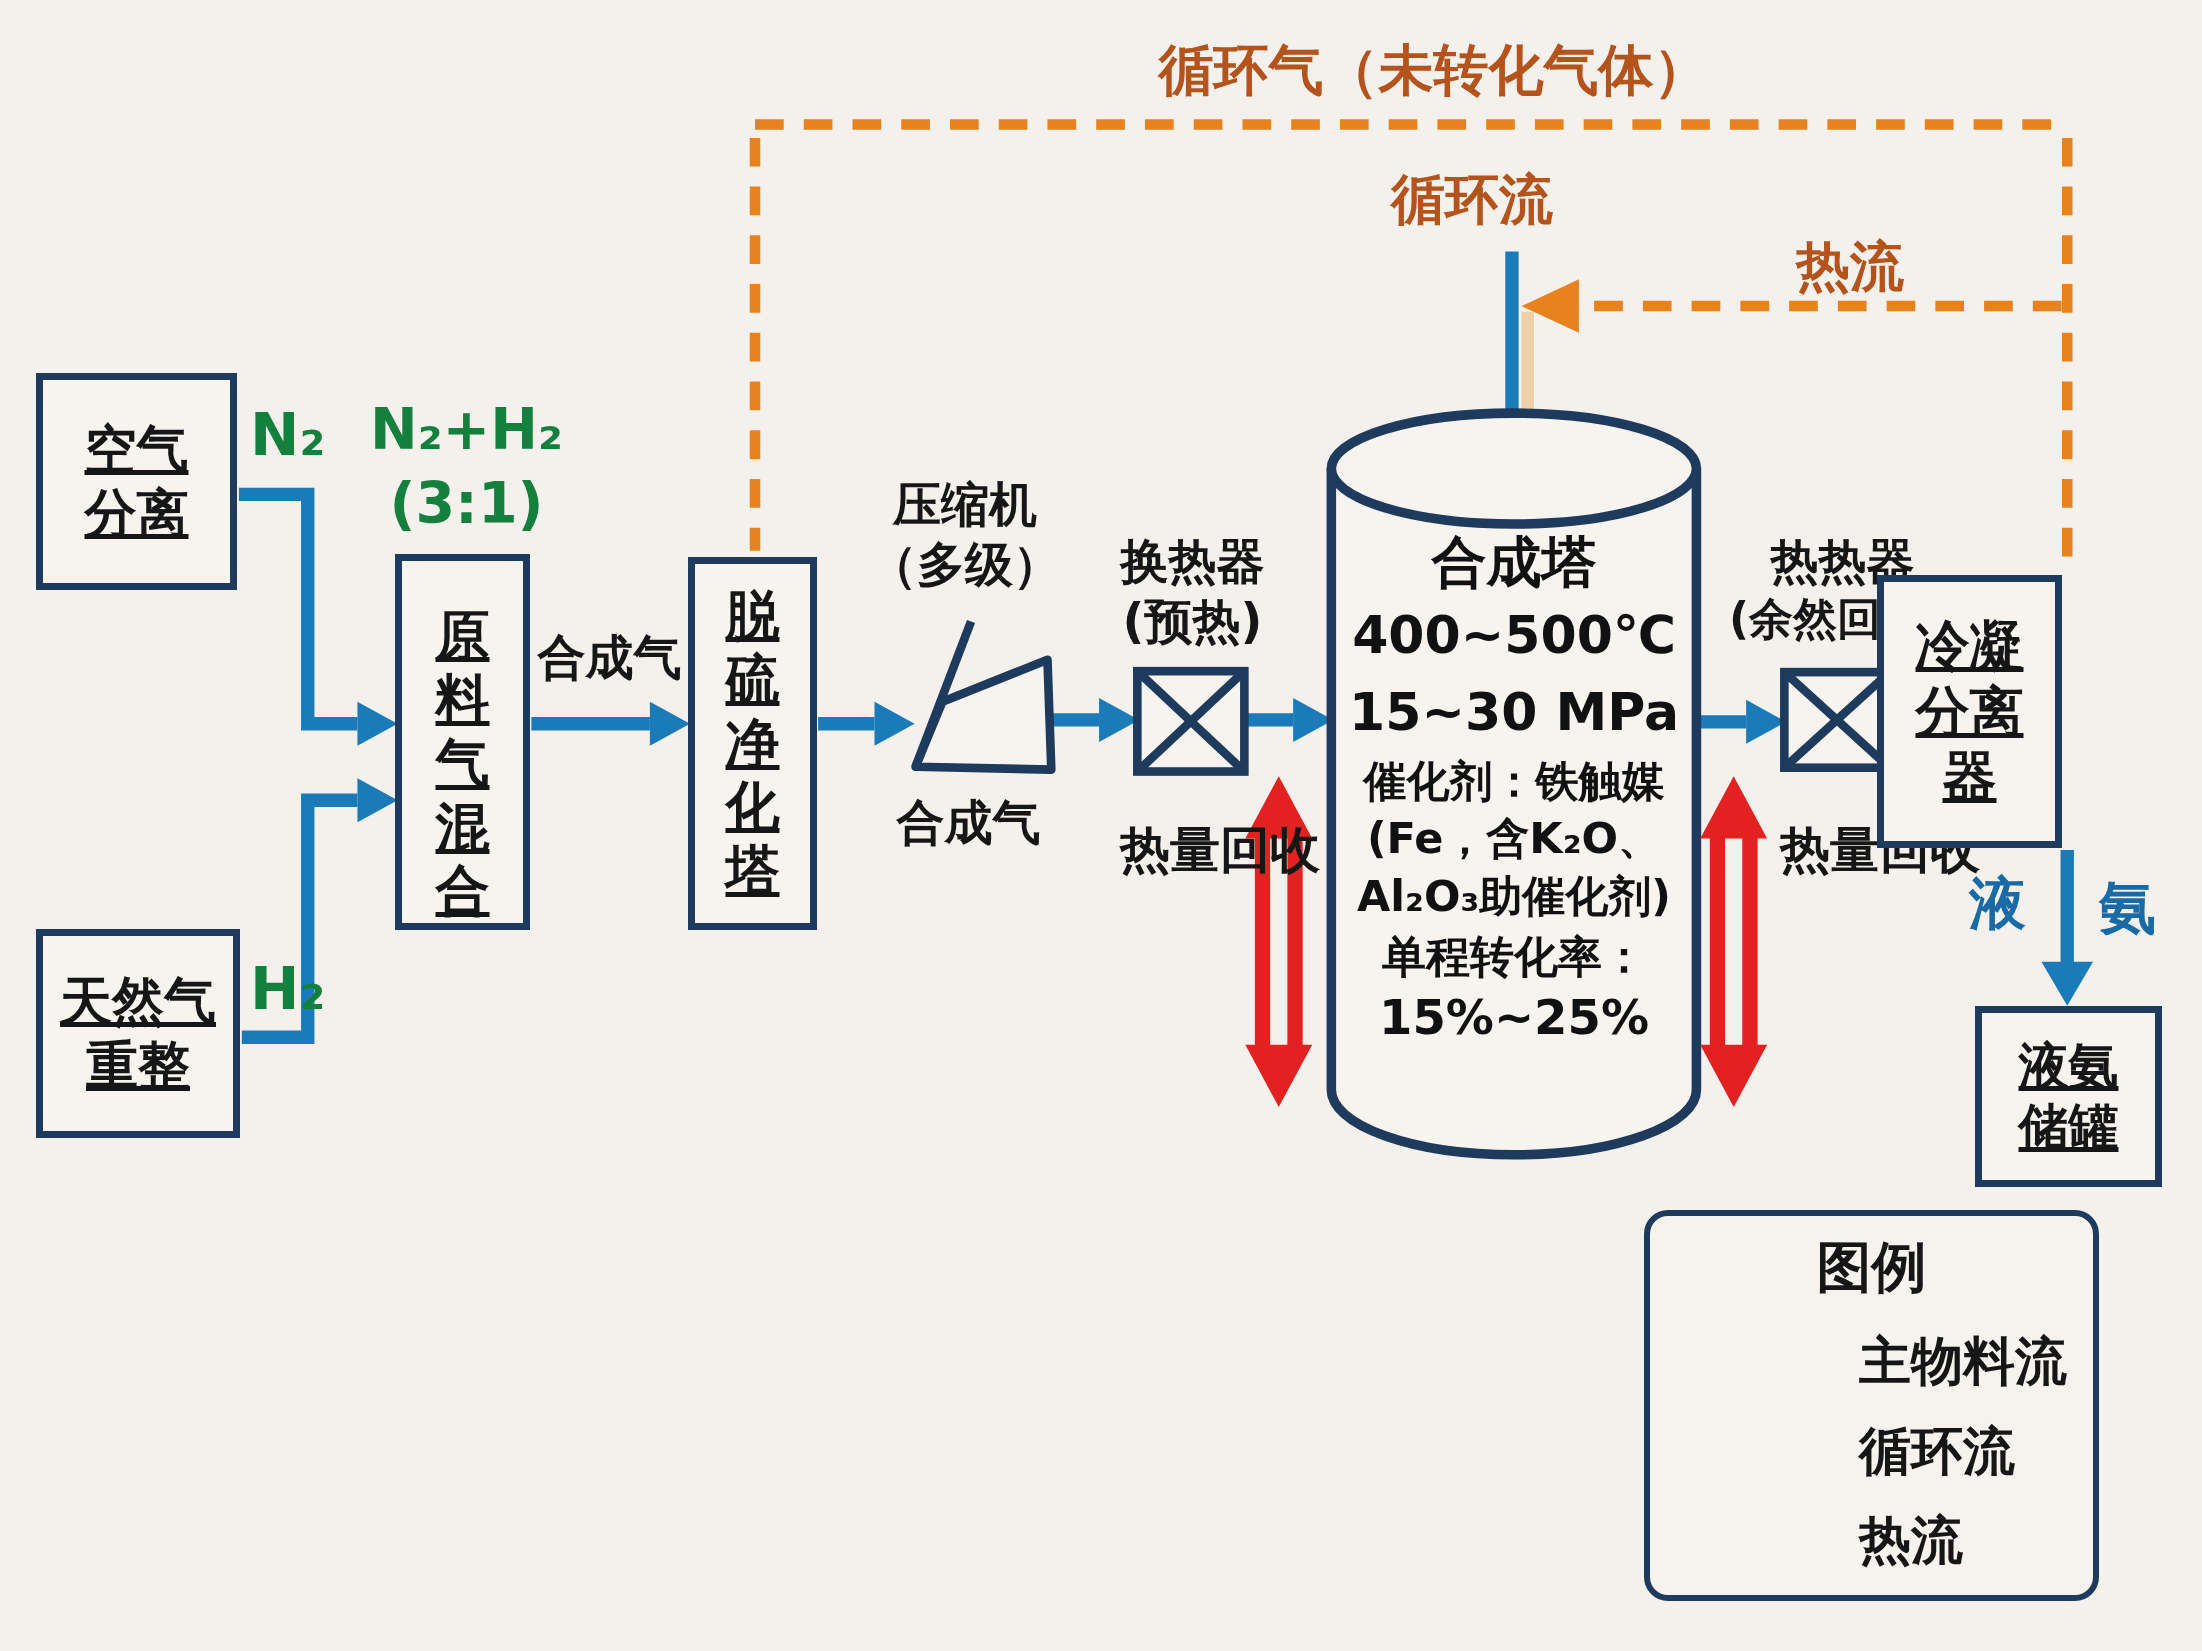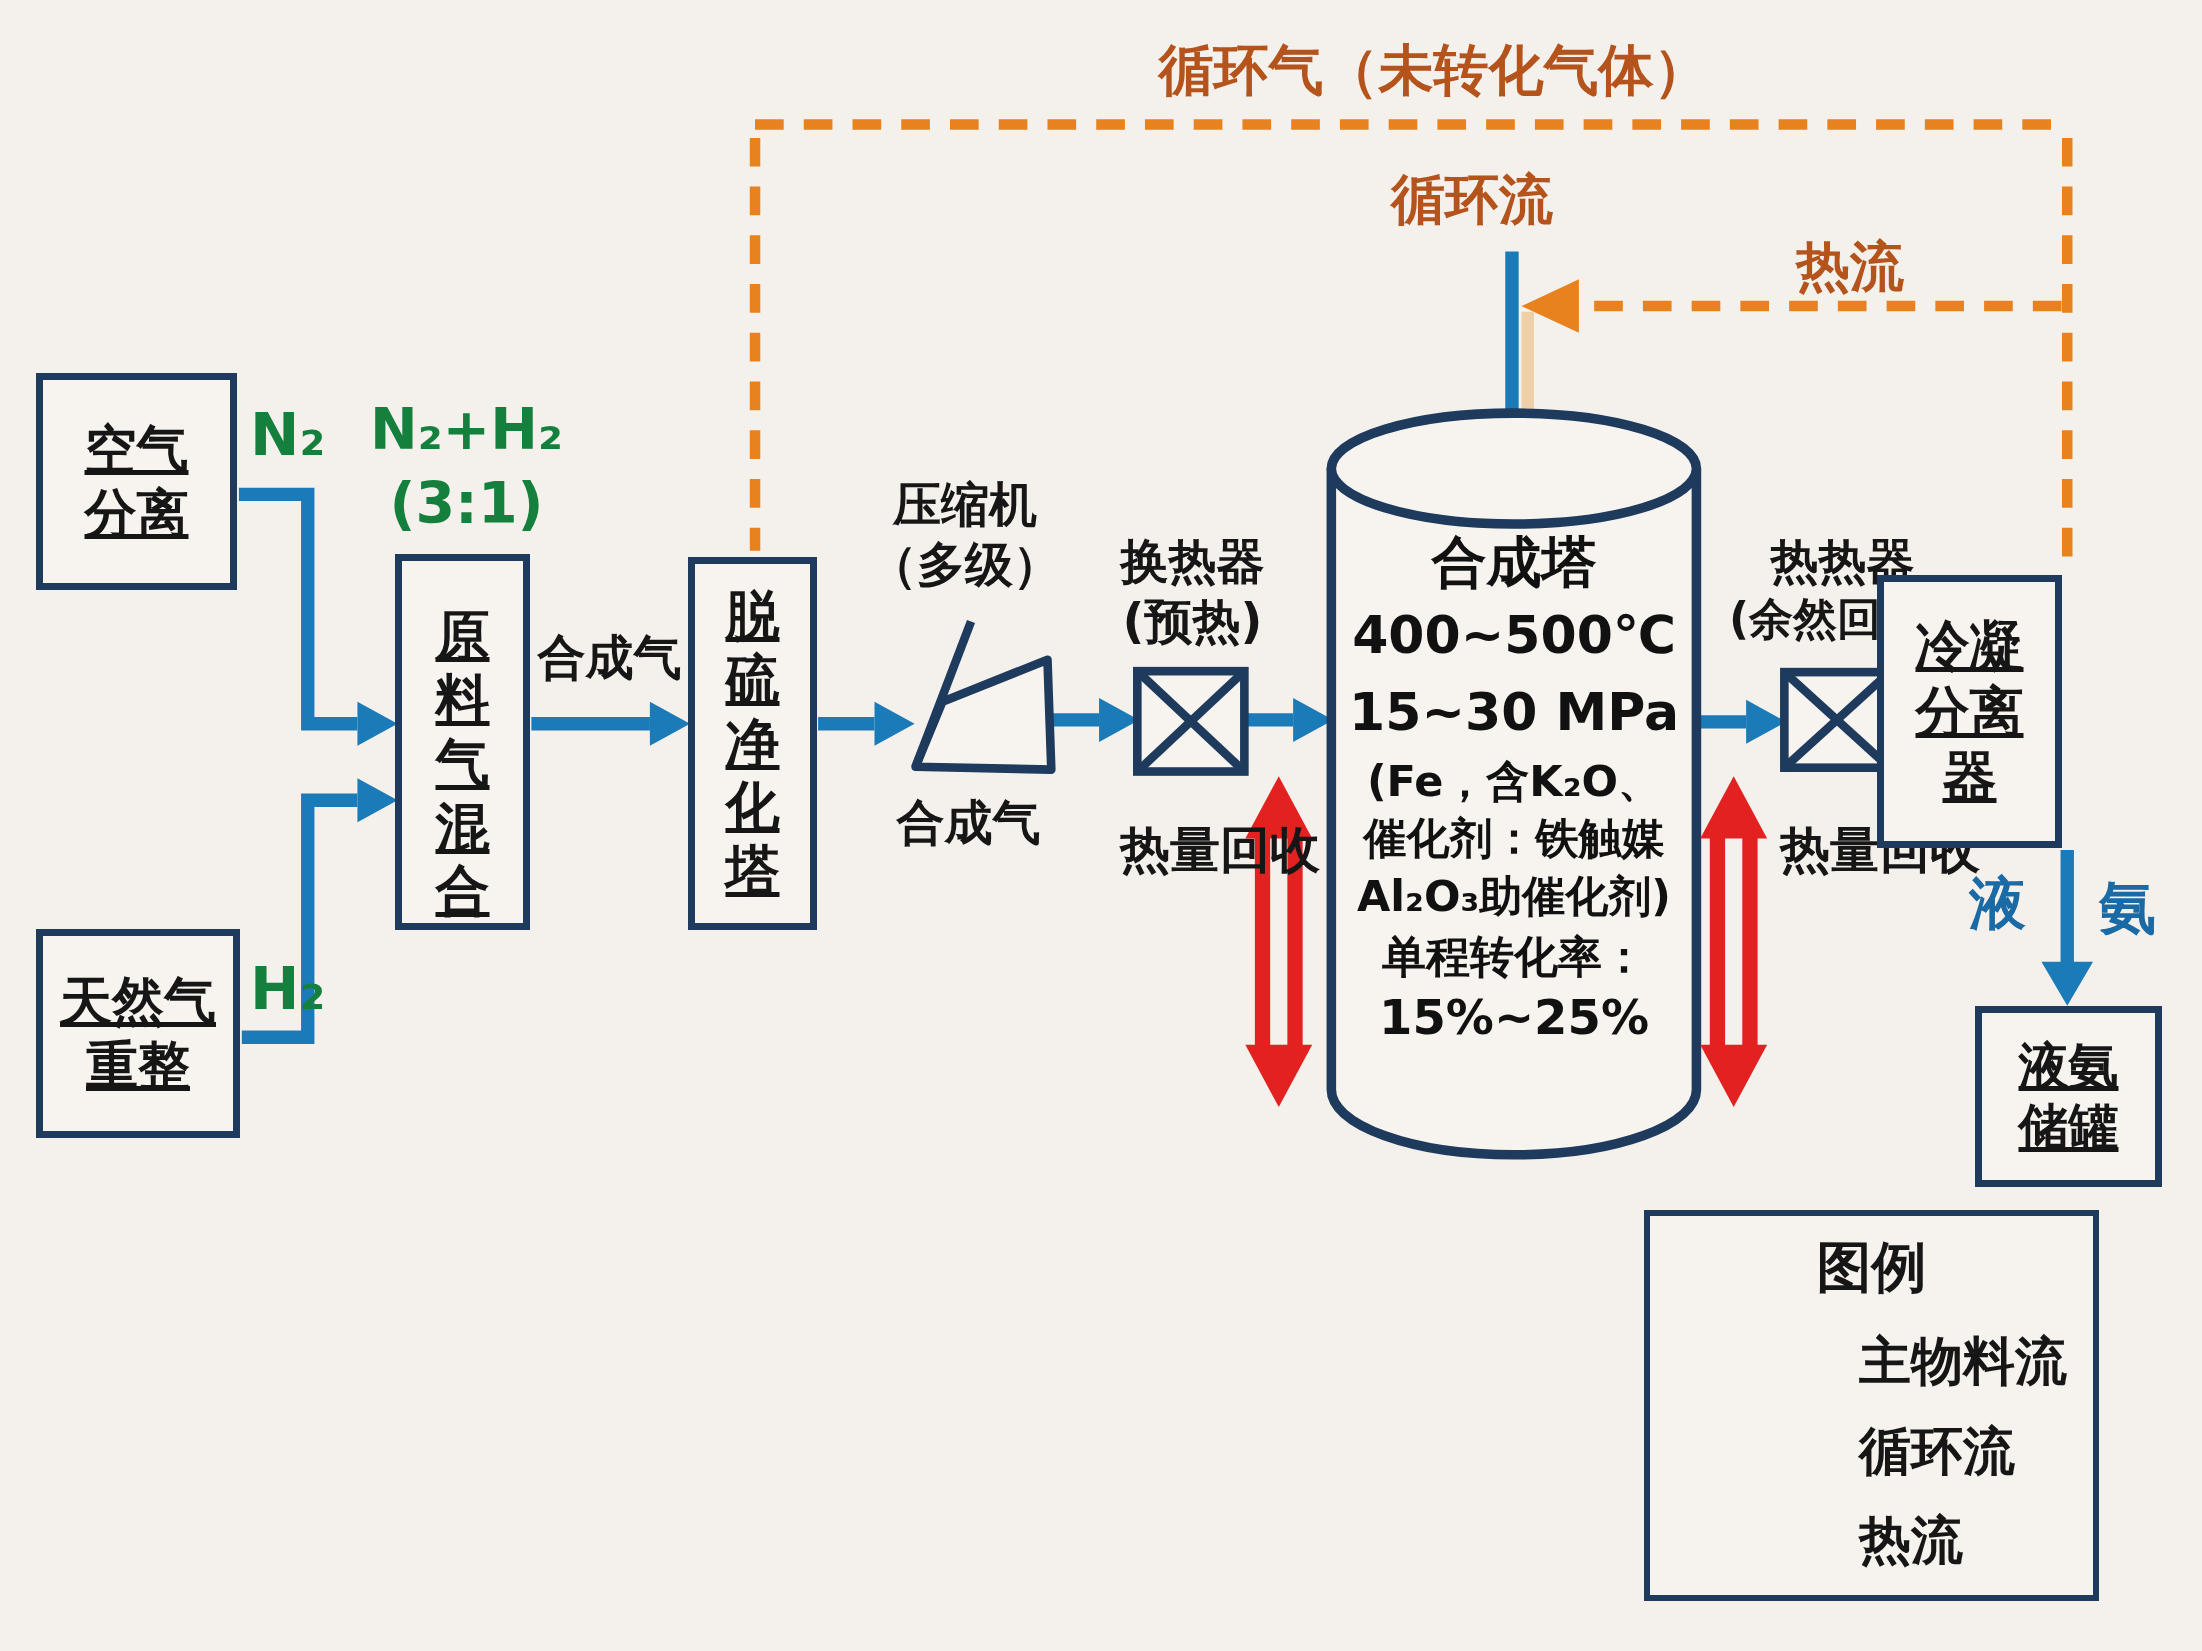--- a/index.html
+++ b/index.html
@@ -159,22 +159,22 @@
   </div>
 
   <div class="lbl" style="left:1120px;top:820px;font-size:50px;">
     <div class="wrap2">热量回收</div>
   </div>
 
   <div class="reactor-text" style="left:1336px;top:524px;width:356px;">
     <div style="font-size:55px;line-height:76px;">合成塔</div>
     <div style="font-size:52px;line-height:71px;">400~500℃</div>
     <div style="font-size:52px;line-height:82px;">15~30 MPa</div>
+    <div style="font-size:43px;line-height:57px;">催化剂：铁触媒</div>
     <div style="font-size:43px;line-height:57px;">(Fe，含K₂O、</div>
-    <div style="font-size:43px;line-height:57px;">催化剂：铁触媒</div>
     <div style="font-size:43px;line-height:59px;">Al₂O₃助催化剂)</div>
     <div style="font-size:44px;line-height:61px;">单程转化率：</div>
     <div style="font-size:48px;line-height:61px;">15%~25%</div>
   </div>
 
   <div class="lbl center" style="left:1703px;top:531px;width:268px;line-height:1.25;">
     <div style="font-size:48px;margin-left:11px;">热热器</div>
     <div style="font-size:44px;">(余然回收)</div>
   </div>
 
@@ -186,21 +186,21 @@
     <div class="wrap2">冷凝分离器</div>
   </div>
 
   <div class="lbl blue" style="left:1969px;top:866px;font-size:57px;">液</div>
   <div class="lbl blue" style="left:2099px;top:870px;font-size:57px;">氨</div>
 
   <div class="node" style="left:1975px;top:1006px;width:173px;height:167px;font-size:50px;">
     <div class="wrap2">液氨储罐</div>
   </div>
 
-  <div class="legendbox" style="left:1644px;top:1210px;width:443px;height:379px;">
+  <div class="legendbox" style="left:1644px;top:1210px;width:443px;height:379px;border-radius:24px;">
     <div style="text-align:center;font-size:55px;font-weight:bold;color:#161616;margin-top:15.3px;">图例</div>
   </div>
   <div class="lbl" style="left:1859px;top:1327px;font-size:52px;">主物料流</div>
   <div class="lbl" style="left:1859px;top:1417px;font-size:52px;">循环流</div>
   <div class="lbl" style="left:1859px;top:1506px;font-size:52px;">热流</div>
 
 </div>
 
 
 </body></html>

